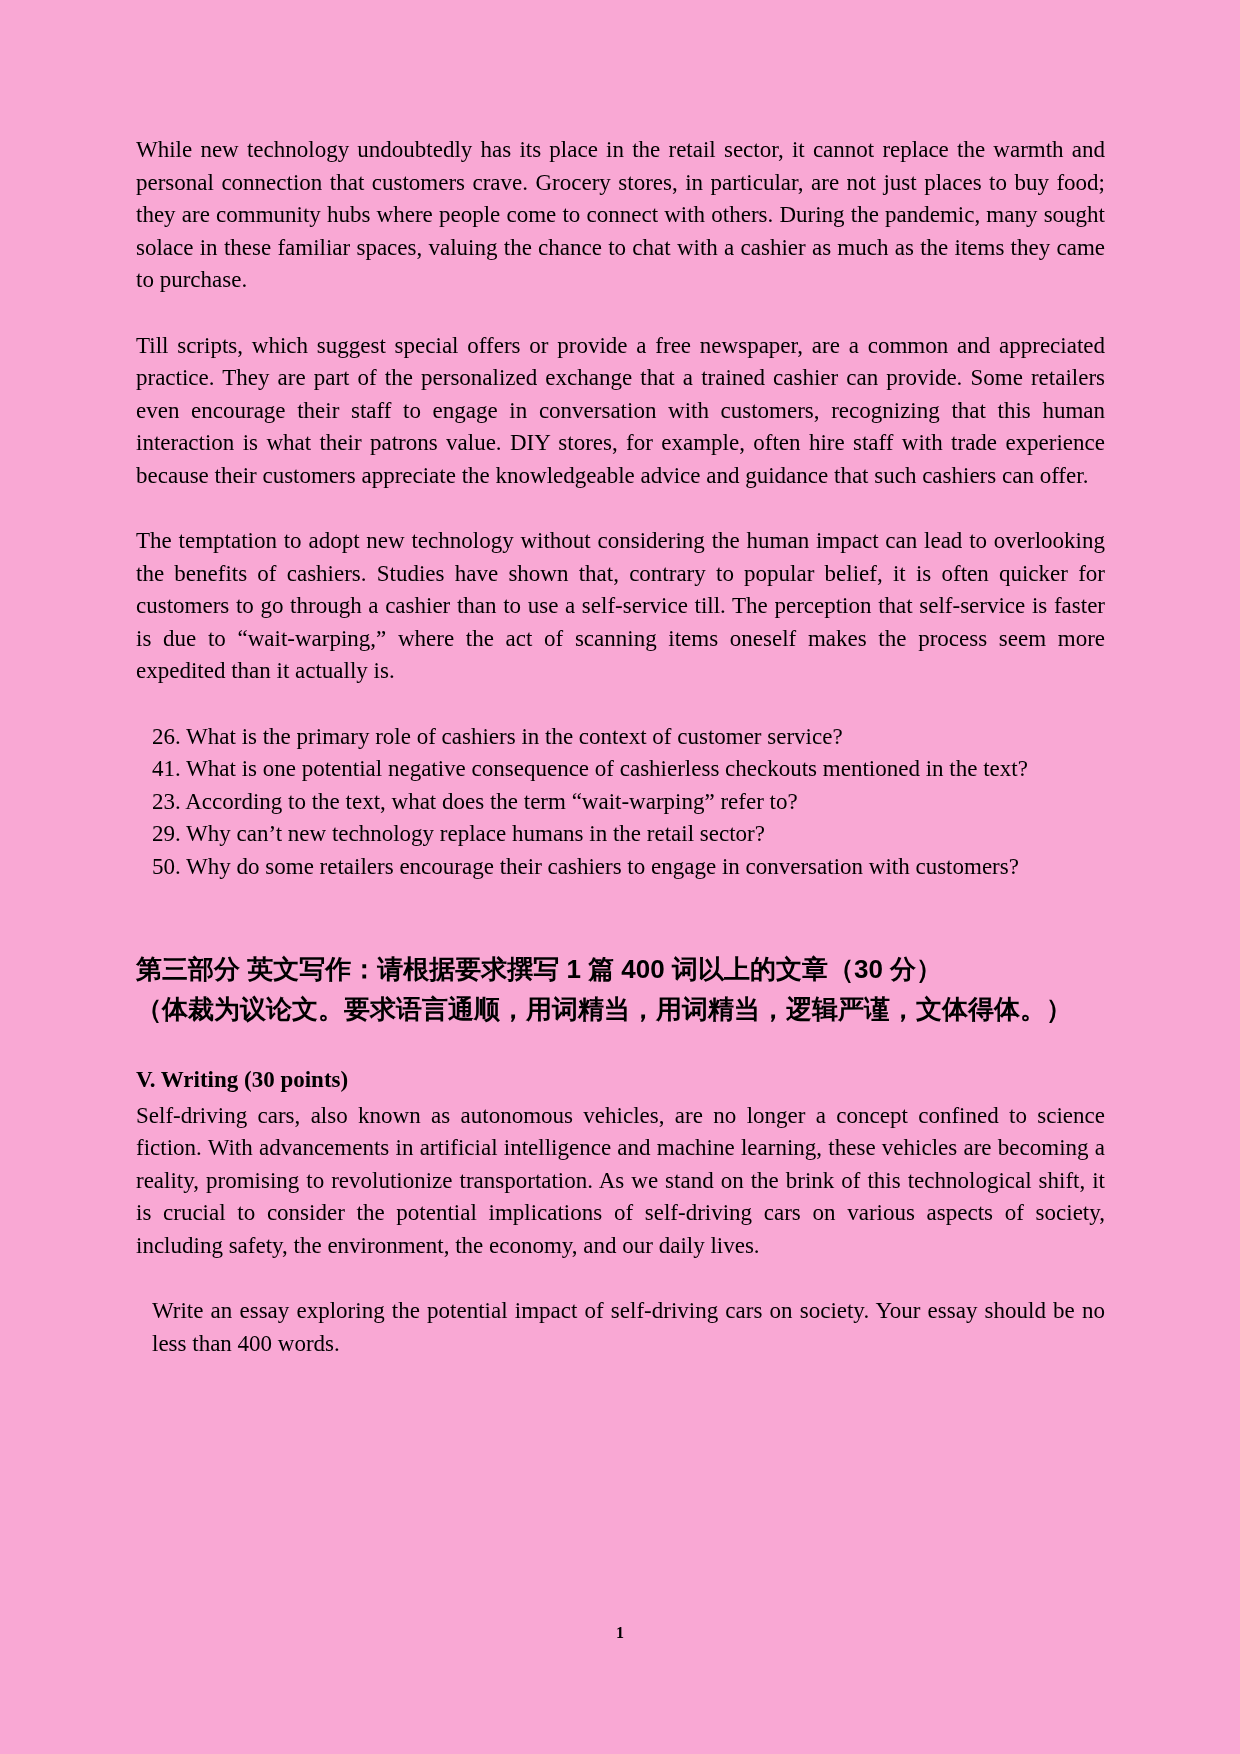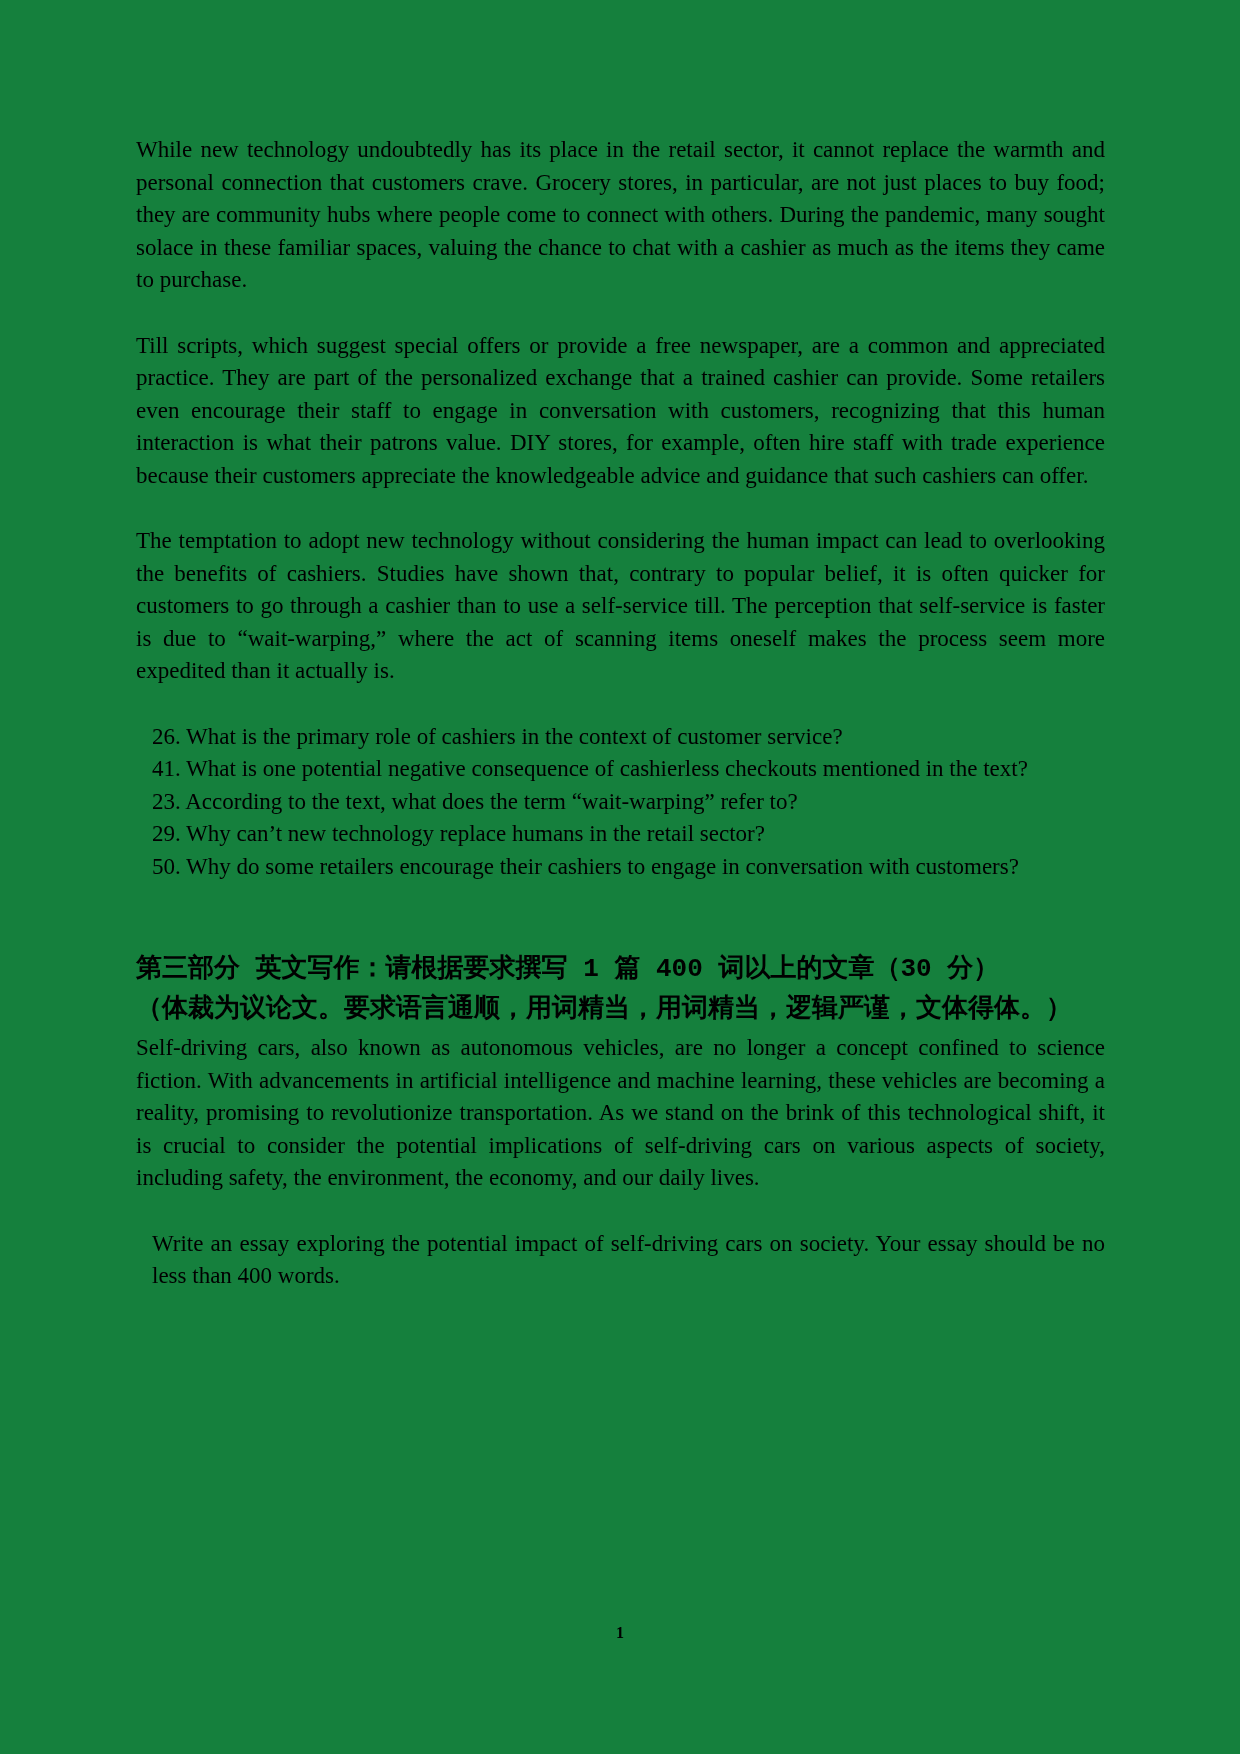--- a/index.html
+++ b/index.html
@@ -5,21 +5,21 @@
 <style>
   html, body {
     margin: 0;
     padding: 0;
     background: #ffffff;
   }
   .page {
     position: relative;
     width: 1240px;
     height: 1754px;
-    background: #15803d;
+    background: #f9a8d4;
     color: #000000;
     overflow: hidden;
   }
   .content {
     position: absolute;
     left: 136px;
     top: 134px;
     width: 969px;
     font-family: "Liberation Serif", serif;
     font-size: 23px;
@@ -31,21 +31,21 @@
     text-align: justify;
   }
   .questions {
     margin: 0 0 66px 16px;
   }
   .question {
     margin: 0;
     text-align: justify;
   }
   .cn-heading {
-    font-family: Liberation Mono, monospace;
+    font-family: Liberation Sans, sans-serif;
     font-weight: bold;
     font-size: 26px;
     line-height: 40px;
     margin: 0 0 0 0;
   }
   .cn-line {
     display: block;
   }
   .en-heading {
     font-family: "Liberation Serif", serif;
@@ -95,20 +95,21 @@
       <p class="question">29. Why can’t new technology replace humans in the retail sector?</p>
       <p class="question">50. Why do some retailers encourage their cashiers to engage in conversation with customers?</p>
     </section>
 
     <section>
       <h2 class="cn-heading">
         <span class="cn-line">第三部分 英文写作：请根据要求撰写 1 篇 400 词以上的文章（30 分）</span>
         <span class="cn-line">（体裁为议论文。要求语言通顺，用词精当，用词精当，逻辑严谨，文体得体。）</span>
       </h2>
 
+      <h3 class="en-heading">V. Writing (30 points)</h3>
 
       <p class="prompt-para">Self-driving cars, also known as autonomous vehicles, are no longer a concept confined to science fiction. With advancements in artificial intelligence and machine learning, these vehicles are becoming a reality, promising to revolutionize transportation. As we stand on the brink of this technological shift, it is crucial to consider the potential implications of self-driving cars on various aspects of society, including safety, the environment, the economy, and our daily lives.</p>
 
       <p class="instruction-para">Write an essay exploring the potential impact of self-driving cars on society. Your essay should be no less than 400 words.</p>
     </section>
 
   </div>
 
   <div class="footer">
     <span class="page-number">1</span>

